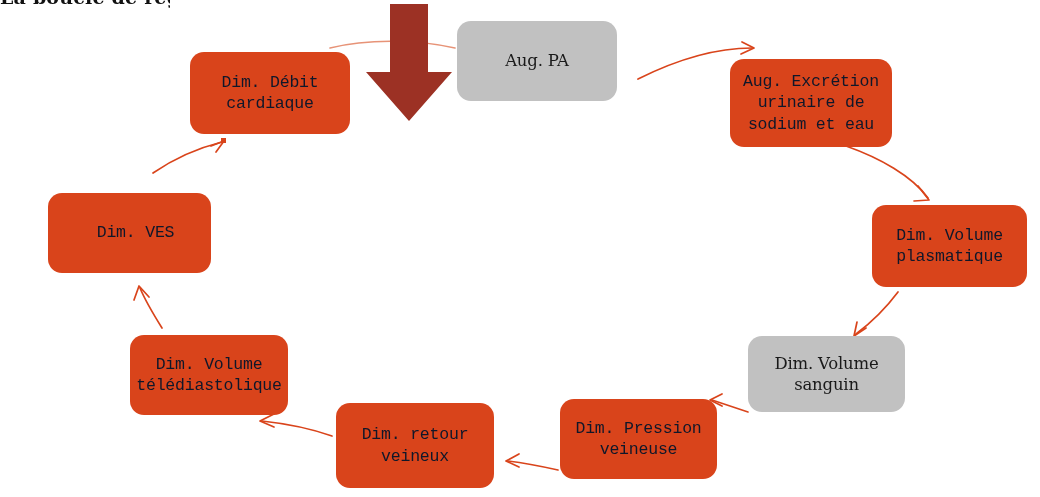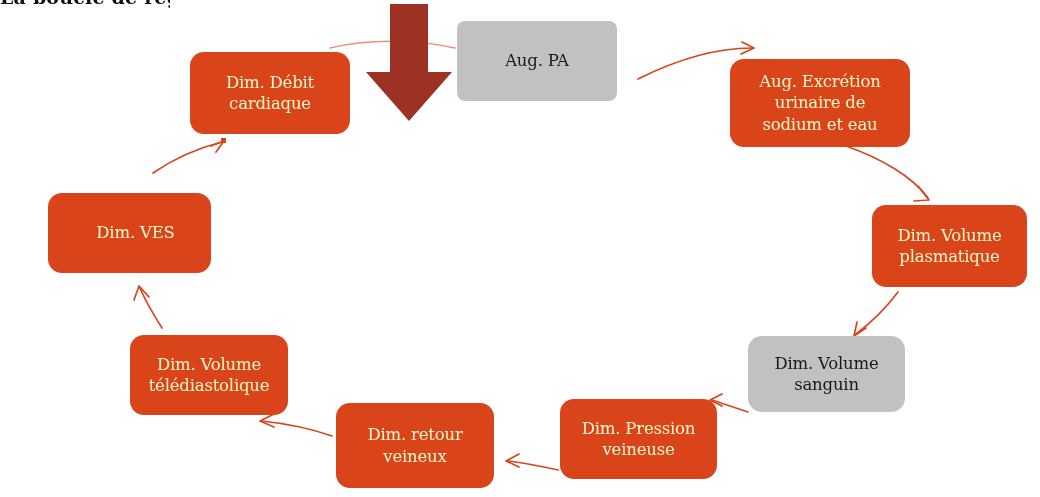--- a/index.html
+++ b/index.html
@@ -54,21 +54,22 @@
     justify-content: center;
     text-align: center;
     padding: 4px 8px;
     font-family: "DejaVu Serif", "Liberation Serif", serif;
     font-size: 16.5px;
     line-height: 1.28;
     letter-spacing: -0.2px;
   }
   .node.orange {
     background: #D9441B;
-    color: #fef9c3;
+    color: #0f172a;
+    font-family: Liberation Mono, monospace;
   }
   .node.grey {
     background: #C1C1C1;
     color: #1A1A1A;
   }
   .node .label {
     display: block;
     white-space: pre-line;
   }
   
@@ -139,25 +140,25 @@
 
   <svg id="big-arrow" viewBox="0 0 86 117" xmlns="http://www.w3.org/2000/svg">
     <polygon points="24,0 62,0 62,68 86,68 43,117 0,68 24,68" fill="#9C3124"></polygon>
   </svg>
 
   <div class="node orange" style="left:190px; top:52px; width:160px; height:82px;">
     <span class="label">Dim. Débit
 cardiaque</span>
   </div>
 
-  <div class="node grey" style="left:457px; top:21px; width:160px; height:80px;border-radius:8px;">
+  <div class="node grey" style="left:457px; top:21px; width:160px; height:80px;">
     <span class="label">Aug. PA</span>
   </div>
 
-  <div class="node orange" style="left:730px; top:59px; width:180px; height:88px;">
+  <div class="node orange" style="left:730px; top:59px; width:162px; height:88px;">
     <span class="label">Aug. Excrétion
 urinaire de
 sodium et eau</span>
   </div>
 
   <div class="node orange" style="left:872px; top:205px; width:155px; height:82px;">
     <span class="label">Dim. Volume
 plasmatique</span>
   </div>
 

